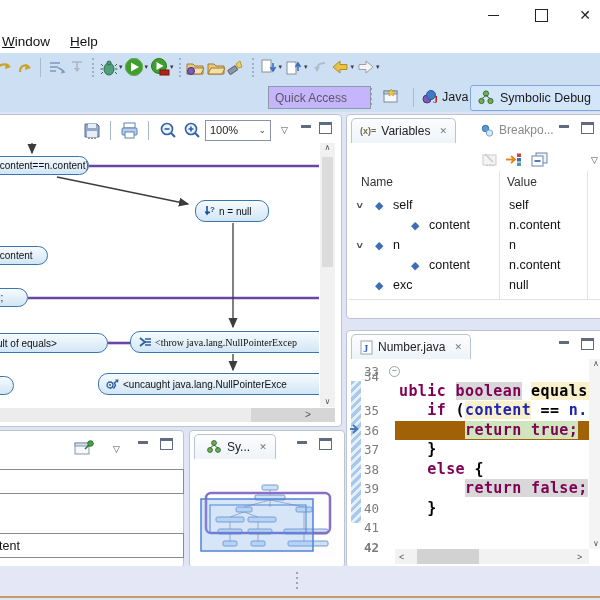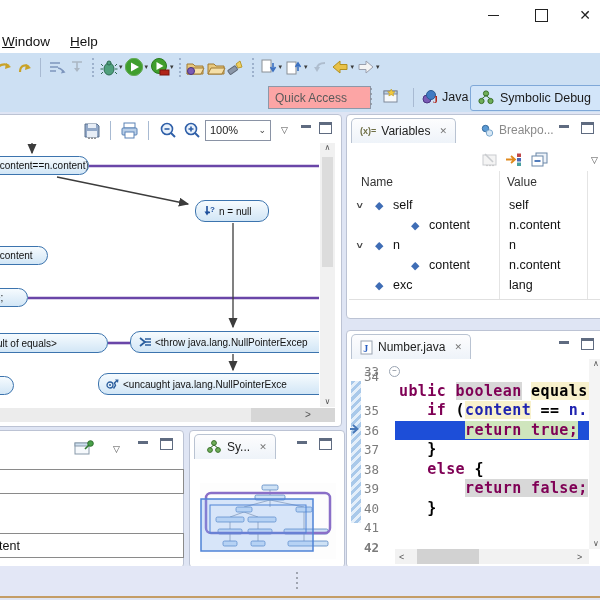--- a/index.html
+++ b/index.html
@@ -17,21 +17,21 @@
   .menu-item{padding:2px 10px 2px 2px;margin-right:8px;}
   .menu-item u{text-decoration:underline;}
 
   #toolbar1{left:0;top:53px;width:600px;height:28px;background:#cde0f3;display:flex;align-items:center;padding-left:0;}
   #toolbar2{left:0;top:81px;width:600px;height:31px;background:#cde0f3;}
   .tbi{width:21px;height:22px;display:inline-flex;align-items:center;justify-content:center;flex:0 0 auto;}
   .dd{font-size:7px;color:#3a3a3a;margin:0 1px 0 0;flex:0 0 auto;}
   .vsep{width:0;height:19px;border-left:1px solid #a8bad2;margin:0 5px;flex:0 0 auto;}
   .dotsep{width:0;height:19px;border-left:2px dotted #9db1cc;margin:0 4px;flex:0 0 auto;}
 
-  #qa-box{left:268px;top:86px;width:95px;height:21px;background:#fca5a5;border:1px solid #8d98a8;
+  #qa-box{left:268px;top:86px;width:95px;height:21px;background:#c4b5fd;border:1px solid #8d98a8;
     display:flex;align-items:center;padding-left:6px;font-size:12px;color:#5a5a5a;}
   .persp-btn{position:absolute;top:85px;height:24px;display:flex;align-items:center;gap:5px;font-size:12.5px;color:#1a1a1a;padding:0 7px;}
   .persp-sel{background:#d2e5f9;border:1px solid #7fa8d8;border-radius:3px;}
 
   
   .panel{position:absolute;background:#fff;border:1px solid #bcc3d4;border-radius:4px;}
   #mainbg{left:0;top:112px;width:600px;height:488px;background:#dfe5f4;}
   .ptab{position:absolute;display:flex;align-items:center;gap:5px;height:24px;padding:0 8px;
     background:linear-gradient(#fdfdfe,#eef3f9);border:1px solid #b9c3d2;border-bottom:none;
     border-radius:5px 5px 0 0;font-size:12px;color:#222;}
@@ -62,21 +62,21 @@
   .vname{position:absolute;}
   .vval{position:absolute;left:160px;}
 
   
   #gutter-hatch{position:absolute;left:4px;top:50px;width:10px;height:142px;
     background:repeating-linear-gradient(135deg,#a9c9ea 0 3px,#e4effa 3px 6px);}
   .lnum{position:absolute;left:17px;font-family:"DejaVu Sans Mono","Liberation Mono",monospace;font-size:12.5px;color:#7b7b7b;height:19.5px;line-height:19.5px;}
   #code-lines{position:absolute;left:48px;top:31px;width:194px;height:187px;overflow:hidden;}
   .cline{height:19.5px;line-height:19.5px;white-space:pre;font-family:"DejaVu Sans Mono","Liberation Mono",monospace;
     font-size:15px;letter-spacing:0.4px;font-weight:bold;color:#000;}
-  .cur-line{background:#1d4ed8;}
+  .cur-line{background:#a16207;}
   .tok-kw{color:#7f0055;}
   .tok-pl{color:#000;}
   .tok-fld{color:#1f23b0;}
   .bg-gray{background:#d8d8d8;}
   .bg-green{background:#cfe5bd;}
   .bg-yellow{background:#f8f1cc;}
   .foldminus{position:absolute;width:9px;height:9px;border:1px solid #9aa4b2;border-radius:50%;
     font-size:8px;line-height:8px;text-align:center;color:#6a7482;background:#fff;}
 
   
@@ -326,21 +326,21 @@
           </div>
           <div class="dnode" style="left: -10px; top: 103px; width: 59px; height: 19px;">
             <span>.content</span>
           </div>
           <div class="dnode" style="left: -12px; top: 145px; width: 41px; height: 19px;">
             <span>e;</span>
           </div>
           <div class="dnode" style="left: -10px; top: 190px; width: 119px; height: 20px;">
             <span>ult of equals&gt;</span>
           </div>
-          <div class="dnode" style="left: 131px; top: 188px; width: 200px; height: 22px;">
+          <div class="dnode" style="left: 131px; top: 188px; width: 200px; height: 22px; font-family: Liberation Serif, serif;">
             <svg width="14" height="12">
               <path d="M2,2 L7,6 L2,10" stroke="#2c5f9e" stroke-width="1.8" fill="none"></path>
               <path d="M7,3 H13 M7,6 H13 M7,9 H13" stroke="#2c5f9e" stroke-width="1.4"></path>
             </svg>
             <span>&lt;throw  java.lang.NullPointerExcep</span>
           </div>
           <div class="dnode" style="left: 99px; top: 230px; width: 232px; height: 22px;">
             <svg width="14" height="12">
               <circle cx="4" cy="7" r="3" stroke="#2c5f9e" stroke-width="1.3" fill="none"></circle>
               <circle cx="4" cy="7" r="1" fill="#2c5f9e"></circle>
@@ -436,21 +436,21 @@
           <span class="vval">n</span>
         </div>
         <div class="vrow" style="top: 60px;">
           <span class="diamond" style="left: 62px;">◆</span>
           <span class="vname" style="left: 80px;">content</span>
           <span class="vval">n.content</span>
         </div>
         <div class="vrow" style="top: 80px;">
           <span class="diamond" style="left: 26px;">◆</span>
           <span class="vname" style="left: 44px;">exc</span>
-          <span class="vval">lang</span>
+          <span class="vval">null</span>
         </div>
       </div>
   </div>
 
   <div class="panel" style="left:346px;top:330px;width:260px;height:236px;">
     <div class="ptab" style="left:4px;top:3px;">
       <svg width="13" height="15">
           <rect x="1" y="1" width="11" height="13" fill="#fff" stroke="#9aa4b2"></rect>
           <text x="3.2" y="11.5" font-size="10" font-weight="bold" fill="#2a5fc0" font-family="Liberation Serif,serif">J</text>
         </svg>

